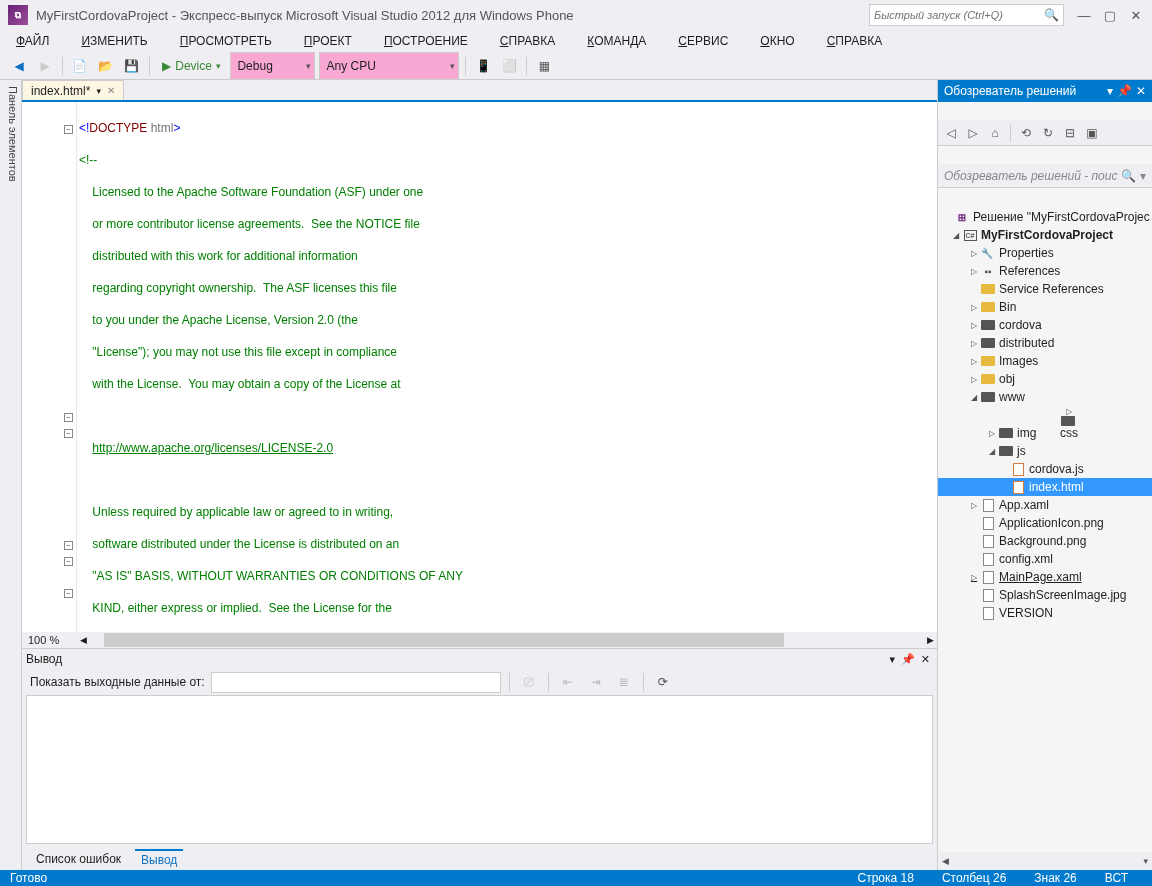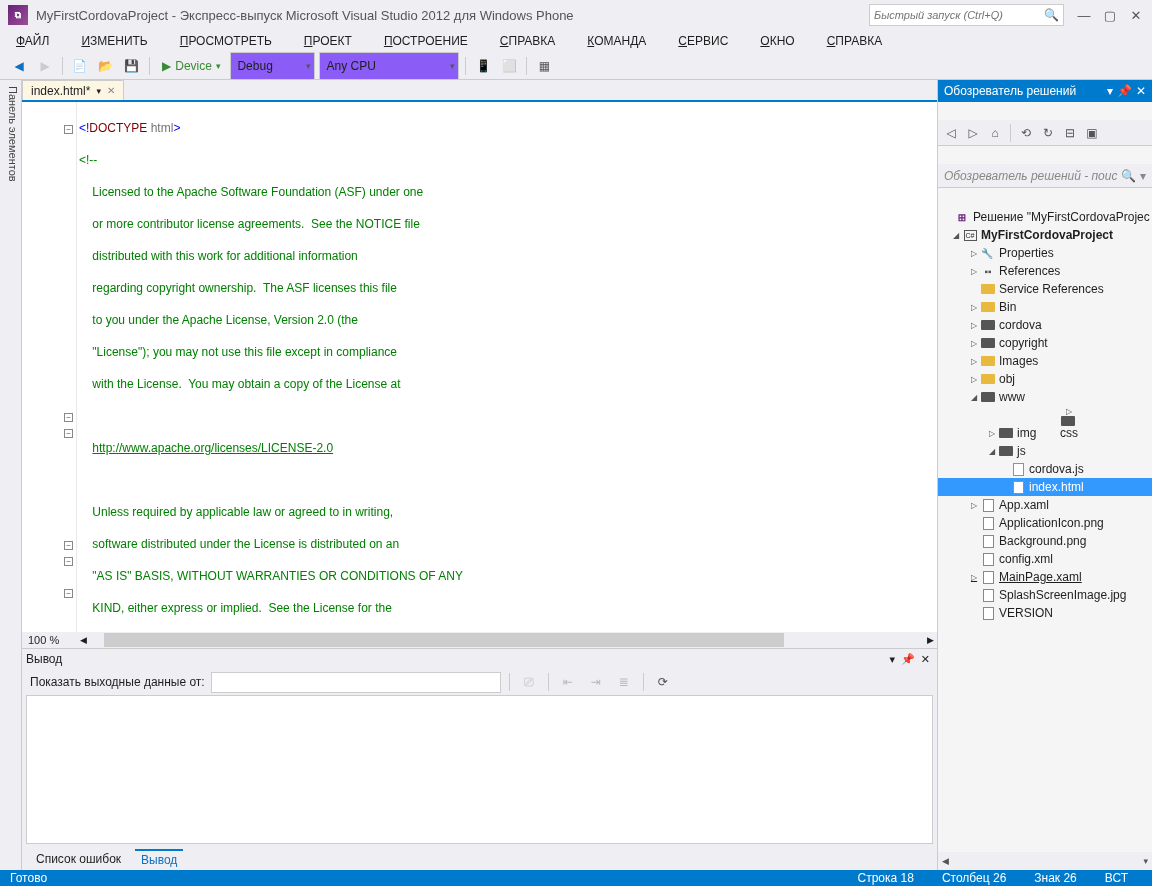--- a/index.html
+++ b/index.html
@@ -12,21 +12,21 @@
 .quick-launch input { border: none; outline: none; flex: 1; font-size: 11px; color: #888; font-style: italic; }
 .win-btns { display: flex; gap: 2px; }
 .win-btn { width: 24px; height: 20px; display: flex; align-items: center; justify-content: center; font-size: 13px; color: #555; cursor: pointer; }
 .menu-bar { height: 22px; display: flex; align-items: center; padding: 0 8px; gap: 16px; }
 .menu-item { padding: 2px 8px; text-decoration: underline; text-decoration-color: transparent; cursor: pointer; font-size: 12px; color: #1e1e1e; }
 .menu-item::first-letter { text-decoration: underline; }
 .toolbar { height: 28px; display: flex; align-items: center; padding: 0 8px; gap: 4px; border-bottom: 1px solid #ccc; }
 .tb-btn { width: 22px; height: 22px; display: flex; align-items: center; justify-content: center; cursor: pointer; color: #555; }
 .tb-sep { width: 1px; height: 18px; background: #ccc; margin: 0 2px; }
 .tb-play { color: #388a34; display: flex; align-items: center; gap: 4px; padding: 0 6px; }
-.tb-combo { height: 28px; background: #8b5cf6; border: 1px solid #ccc; padding: 0 18px 0 6px; display: flex; align-items: center; position: relative; min-width: 85px; }
+.tb-combo { height: 28px; background: #f9a8d4; border: 1px solid #ccc; padding: 0 18px 0 6px; display: flex; align-items: center; position: relative; min-width: 85px; }
 .tb-combo::after { content: "▾"; position: absolute; right: 4px; color: #555; font-size: 9px; }
 .main-area { flex: 1; display: flex; overflow: hidden; }
 .side-tab { width: 22px; background: #efeef2; writing-mode: vertical-rl; text-orientation: mixed; padding: 6px 2px; font-size: 11px; color: #444; border-right: 1px solid #ccc; cursor: pointer; }
 .editor-area { flex: 1; display: flex; flex-direction: column; overflow: hidden; }
 .doc-tabs { height: 22px; display: flex; align-items: end; background: #efeef2; border-bottom: 2px solid #007acc; }
 .doc-tab { height: 20px; background: #fdf6e3; border: 1px solid #ccc; border-bottom: none; padding: 0 8px; display: flex; align-items: center; gap: 6px; font-size: 11px; }
 .doc-tab .close { font-size: 10px; color: #888; cursor: pointer; }
 .code-editor { flex: 1; background: white; display: flex; overflow: hidden; font-family: Consolas, monospace; font-size: 13px; line-height: 16px; }
 .gutter { width: 55px; background: white; border-right: 1px solid #e8e8e8; padding-top: 2px; text-align: right; color: #2b91af; }
 .gutter .fold { display: inline-block; width: 9px; height: 9px; border: 1px solid #888; font-size: 8px; line-height: 7px; text-align: center; margin-right: 3px; color: #555; }
@@ -317,21 +317,21 @@
           <span class="tree-ico">
             <span class="ico-folder-dark"></span>
           </span>
           <span>cordova</span>
         </div>
       <div class="tree-row" style="padding-left:30px;">
           <span class="tree-chev closed"></span>
           <span class="tree-ico">
             <span class="ico-folder-dark"></span>
           </span>
-          <span>copyright</span>
+          <span>distributed</span>
         </div>
       <div class="tree-row" style="padding-left:30px;">
           <span class="tree-chev closed"></span>
           <span class="tree-ico">
             <span class="ico-folder"></span>
           </span>
           <span>Images</span>
         </div>
       <div class="tree-row" style="padding-left:30px;">
           <span class="tree-chev closed"></span>

